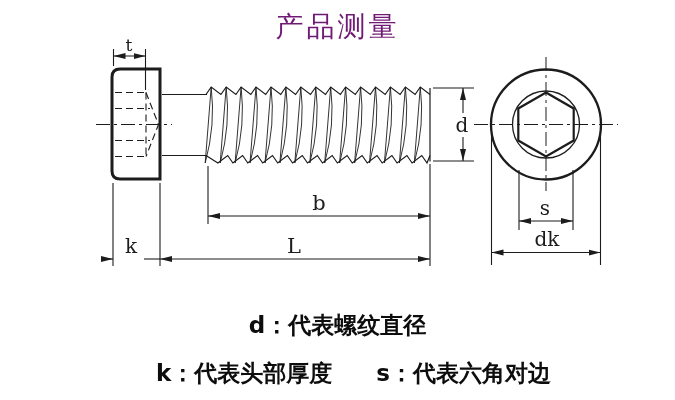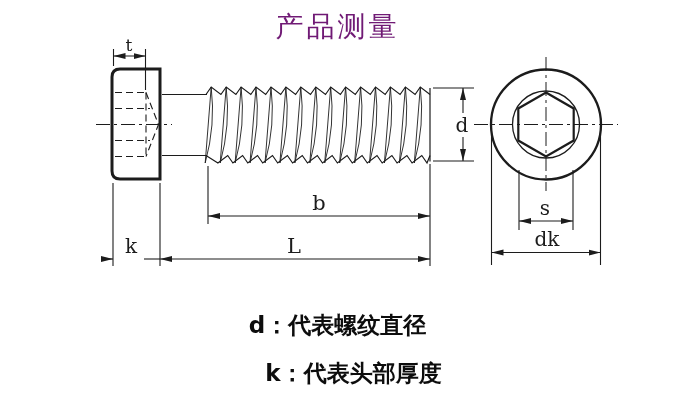--- a/index.html
+++ b/index.html
@@ -113,14 +113,15 @@
         <text class="dim-label" x="547" y="246" font-size="20" text-anchor="middle" stroke="none">dk</text>
       </g>
     </g>
   </svg>
 
   <div id="legend-row-1" class="legend-row">
     <span>d：代表螺纹直径</span>
   </div>
   <div id="legend-row-2" class="legend-row">
     <span>k：代表头部厚度</span>
+    <span>s：代表六角对边</span>
   </div>
 </div>
 
 </body></html>

